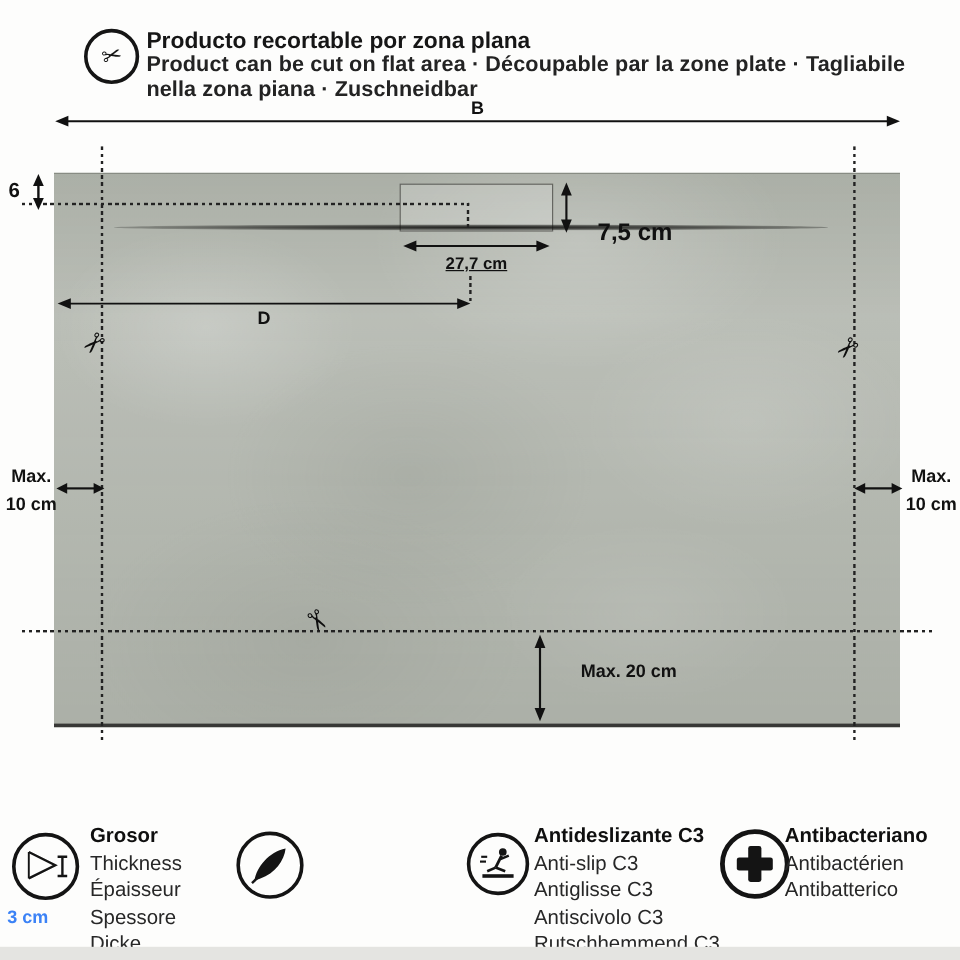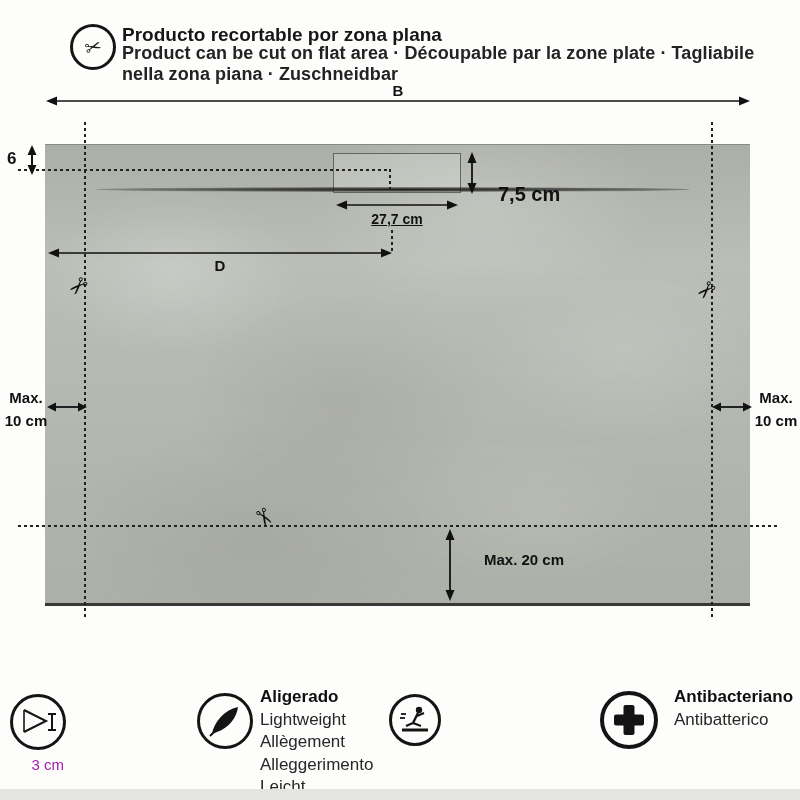--- a/index.html
+++ b/index.html
@@ -38,21 +38,21 @@
 
   .scissors{position:absolute;font-size:23px;color:#0e0e0e;line-height:1;}
 
   svg.arrow{position:absolute;overflow:visible;}
 
   
   .feat-circle{position:absolute;border:3px solid #141414;border-radius:50%;
                display:flex;align-items:center;justify-content:center;background:#fdfdfc;}
   .feat-text{position:absolute;font-size:17px;line-height:22.5px;color:#272727;}
   .feat-text .b{font-weight:700;color:#0f0f0f;}
-  .feat-cap{position:absolute;font-size:15px;font-weight:400;text-align:right;color:#a21caf;}
+  .feat-cap{position:absolute;font-size:15px;font-weight:700;text-align:left;color:#3b82f6;}
   .scan-band{position:absolute;left:0;top:789px;width:800px;height:11px;background:#e4e4e1;}
 </style>
 </head>
 <body>
 
 <div id="canvas">
 
   <div class="hdr-icon">
     <span>✂</span>
   </div>
@@ -139,53 +139,61 @@
   <div class="feat-circle" style="left:10px;top:694px;width:50px;height:50px;">
     <svg width="44" height="44" viewBox="0 0 44 44">
       <polyline points="8,10 30,21 8,32" fill="none" stroke="#141414" stroke-width="2"></polyline>
       <line x1="8" y1="10" x2="8" y2="32" stroke="#141414" stroke-width="1.6"></line>
       <line x1="36" y1="14" x2="36" y2="30" stroke="#141414" stroke-width="2"></line>
       <line x1="32" y1="14" x2="40" y2="14" stroke="#141414" stroke-width="2"></line>
       <line x1="32" y1="30" x2="40" y2="30" stroke="#141414" stroke-width="2"></line>
     </svg>
   </div>
   <div class="feat-cap" style="left:6px;top:756px;width:58px;">3 cm</div>
+  <div class="feat-text" style="left:75px;top:686px;">
+    <div class="b">Grosor</div>
+    <div>Thickness</div>
+    <div>Épaisseur</div>
+    <div>Spessore</div>
+    <div>Dicke</div>
+  </div>
 
   <div class="feat-circle" style="left:197px;top:693px;width:50px;height:50px;">
     <svg width="42" height="42" viewBox="0 0 42 42">
       <path d="M8,34 C10,22 20,10 34,7 C33,17 25,28 13,32 Z" fill="#141414"></path>
       <line x1="6" y1="36" x2="24" y2="18" stroke="#141414" stroke-width="2"></line>
     </svg>
-  </div>
-  <div class="feat-text" style="left:260px;top:686px;">
-    <div class="b">Aligerado</div>
-    <div>Lightweight</div>
-    <div>Allègement</div>
-    <div>Alleggerimento</div>
-    <div>Leicht</div>
   </div>
 
   <div class="feat-circle" style="left:389px;top:694px;width:46px;height:46px;">
     <svg width="40" height="40" viewBox="0 0 40 40">
       <line x1="7" y1="30" x2="33" y2="30" stroke="#141414" stroke-width="3"></line>
       <circle cx="24" cy="10" r="3.2" fill="#141414"></circle>
       <line x1="23" y1="13" x2="18" y2="23" stroke="#141414" stroke-width="2.4"></line>
       <line x1="22" y1="16" x2="29" y2="13" stroke="#141414" stroke-width="2"></line>
       <line x1="18" y1="23" x2="11" y2="26" stroke="#141414" stroke-width="2.2"></line>
       <line x1="18" y1="23" x2="26" y2="26" stroke="#141414" stroke-width="2.2"></line>
       <line x1="6" y1="14" x2="11" y2="14" stroke="#141414" stroke-width="1.8"></line>
       <line x1="5" y1="18" x2="10" y2="18" stroke="#141414" stroke-width="1.8"></line>
     </svg>
   </div>
+  <div class="feat-text" style="left:445px;top:686px;">
+    <div class="b">Antideslizante C3</div>
+    <div>Anti-slip C3</div>
+    <div>Antiglisse C3</div>
+    <div>Antiscivolo C3</div>
+    <div>Rutschhemmend C3</div>
+  </div>
 
   <div class="feat-circle" style="left:600px;top:691px;width:50px;height:50px;border-width:4px;">
     <svg width="40" height="40" viewBox="0 0 40 40">
       <rect x="14.5" y="5" width="11" height="30" rx="2" fill="#141414"></rect>
       <rect x="5" y="14.5" width="30" height="11" rx="2" fill="#141414"></rect>
     </svg>
   </div>
-  <div class="feat-text" style="left:674px;top:686px;">
+  <div class="feat-text" style="left:654px;top:686px;">
     <div class="b">Antibacteriano</div>
+    <div>Antibactérien</div>
     <div>Antibatterico</div>
   </div>
 
   <div class="scan-band"></div>
 </div>
 
 </body></html>

